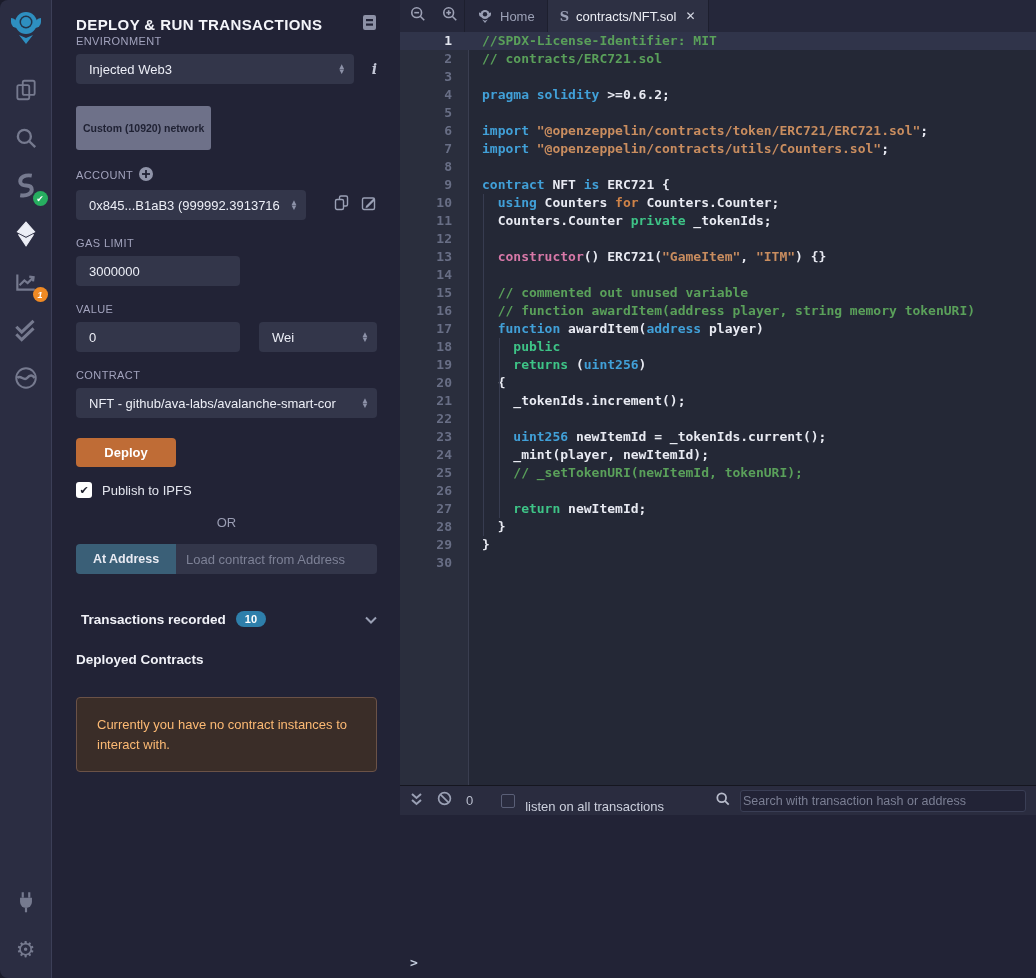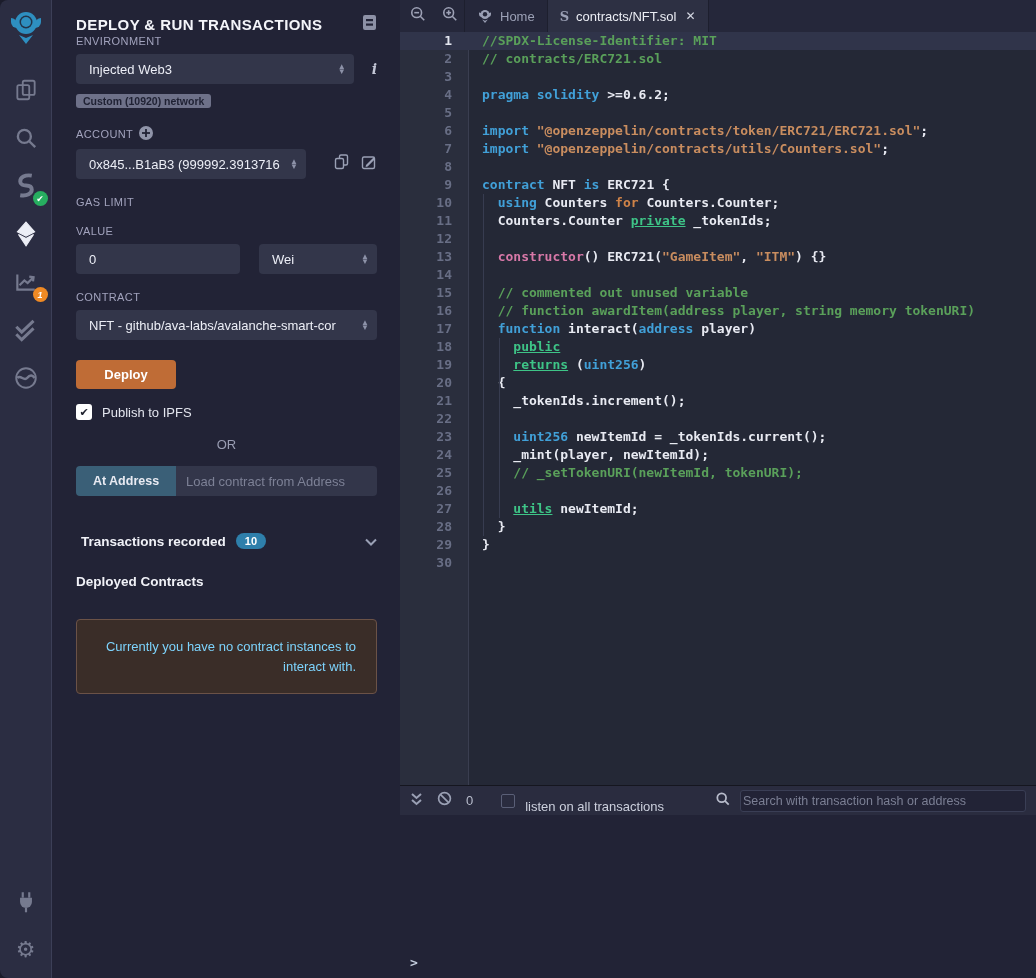--- a/index.html
+++ b/index.html
@@ -25,39 +25,39 @@
   .sp-inner { padding:14px 23px 0 24px; }
   .sp-header { display:flex; align-items:center; justify-content:space-between; }
   .sp-title { color:#f4f5fa; font-size:15px; font-weight:700; letter-spacing:.4px; }
   .lbl { color:#a2a3bd; font-size:11px; letter-spacing:.4px; margin-bottom:7px; display:flex; align-items:center; gap:6px; }
   .sel, .inp { background:#33364a; border:none; border-radius:4px; height:30px; color:#eceef6; font-size:13px;
                display:flex; align-items:center; padding:0 8px 0 13px; position:relative; font-family:inherit; }
   .sel { cursor:pointer; }
   .sel .sel-text { flex:1; white-space:nowrap; overflow:hidden; }
   .caret { display:flex; flex-direction:column; color:#8d92a8; font-size:8px; line-height:5px; margin-left:4px; flex:none; }
   .row { display:flex; align-items:center; gap:18px; }
-  .net-badge { display:inline-block; background:#6e7189; color:#1f2133; font-size:10.5px; font-weight:700; border-radius:3px; padding:1px 7px; margin-top:10px; }
+  .net-badge { display:inline-block; background:#6e7189; color:#1f2133; font-size:10.5px; font-weight:700; border-radius:3px; padding:16px 7px; margin-top:22px; }
   .info-i { font-family:"DejaVu Serif",serif; font-weight:700; font-style:italic; color:#c3c6d6; font-size:14px; cursor:pointer; }
   .sec { margin-bottom:17px; }
   .icon-after { display:flex; gap:12px; margin-left:10px; }
   .btn-deploy { background:#bf6c36; color:#fff; font-weight:700; font-size:13px; border:none; border-radius:4px; height:29px; width:100px; cursor:pointer; font-family:Liberation Sans, sans-serif; }
   .ipfs-row { display:flex; align-items:center; gap:10px; margin:15px 0 0 0; }
   .cbx { width:16px; height:16px; border-radius:3px; background:#fff; display:flex; align-items:center; justify-content:center; font-size:11px; color:#20222f; cursor:pointer; }
   .ipfs-lbl { color:#e3e5ee; font-size:13px; }
   .or { text-align:center; color:#9a9db3; font-size:13px; margin:17px 0 14px; }
   .ataddr-row { display:flex; height:30px; }
   .btn-ataddr { background:#3a5f77; color:#e8eaf2; font-weight:700; font-size:12.5px; border:none; border-radius:4px 0 0 4px; width:100px; cursor:pointer; font-family:inherit; flex:none; }
   .ataddr-input { flex:1; background:#33364a; border:none; border-radius:0 4px 4px 0; color:#eceef6; font-size:13px; padding:0 10px; font-family:inherit; }
   .ataddr-input::placeholder { color:#7d8196; }
   .txrec { display:flex; align-items:center; margin-top:36px; cursor:pointer; }
   .txrec-lbl { color:#f0f1f7; font-size:13.5px; font-weight:700; margin-left:5px; }
   .count-badge { background:#2e7fab; color:#fff; font-size:11px; font-weight:700; border-radius:9px; padding:2px 9px; margin-left:10px; }
   .txrec .chev { margin-left:auto; }
   .deployed-lbl { color:#f0f1f7; font-size:13.5px; font-weight:700; margin-top:24px; }
-  .alert { margin-top:30px; background:#3a2d28; border:1px solid #6b5247; border-radius:4px; color:#7dd3fc; font-size:13px; text-align:right; padding:17px 20px; line-height:1.5; }
+  .alert { margin-top:30px; background:#3a2d28; border:1px solid #6b5247; border-radius:4px; color:#fdba74; font-size:13px; text-align:left; padding:17px 20px; line-height:1.5; }
 
   
   .main { flex:1; height:100%; display:flex; flex-direction:column; background:#f9a8d4; min-width:0; }
   .tabbar { height:32px; background:#25273a; display:flex; align-items:stretch; flex:none; }
   .zoombtns { display:flex; align-items:center; padding:0 6px 0 10px; gap:16px; }
   .tab { display:flex; align-items:center; gap:7px; padding:0 12px; font-size:13px; color:#9ba0b5; border-right:1px solid #1d1f2e; cursor:pointer; }
   .tab.active { background:#2d3043; color:#eceef5; }
   .tab .close { color:#d6d9e4; font-size:12px; margin-left:2px; cursor:pointer; }
   .s-glyph { font-weight:700; font-size:13px; color:#9ba0b5; font-family:"DejaVu Serif",serif; }
 
@@ -67,21 +67,21 @@
   .code-line.active { background:#30344a; }
   .code-line .ln { display:inline-block; width:68px; padding-right:16px; text-align:right; color:#686e85; font-weight:700; }
   .code-line.active .ln { color:#e3e6f0; }
   .code-content { padding-left:14px; }
   .code-content span { white-space:pre; }
   .t-tx { color:#e8eaf2; }
   .t-kw { color:#41a0d8; }
   .t-cm { color:#5aa05a; }
   .t-str { color:#c98d5f; }
   .t-kw2 { color:#cf8348; }
-  .t-kw3 { color:#3ec487;text-decoration:underline; }
+  .t-kw3 { color:#3ec487; }
   .t-fn { color:#d878a8; }
   .guide { position:absolute; width:1px; background:#373c50; }
 
   .termbar { height:30px; background:#2a2c3f; border-top:1px solid #15161f; display:flex; align-items:center; padding:0 10px; gap:14px; flex:none; }
   .term-count { color:#b9bdcd; font-size:13px; }
   .listen-row { display:flex; align-items:center; gap:10px; margin-left:14px; }
   .cbx-empty { width:14px; height:14px; border:1px solid #5a5f77; border-radius:2px; background:transparent; cursor:pointer; }
   .listen-lbl { color:#ccd0dd; font-size:13px;margin-top:12px; }
   .term-search { margin-left:auto; display:flex; align-items:center; gap:10px; flex:1; max-width:310px; }
   .term-input { flex:1; height:22px; background:#222336; border:1px solid #3a3e55; border-radius:3px; color:#cfd3e0; font-size:12.5px; padding:0 2px; font-family:inherit; }
@@ -232,20 +232,23 @@
               <rect x="1.5" y="3" width="12" height="11.5" rx="1.5"></rect>
               <path d="M5 11 l7.5 -7.5 l1.6 1.6 L6.6 12.6 L4.6 13z" fill="#9aa0b5" stroke="none"></path>
             </svg>
           </span>
         </span>
       </div>
     </div>
 
     <div class="sec">
       <div class="lbl">GAS LIMIT</div>
+      <div class="inp" style="width:164px">
+        <span>3000000</span>
+      </div>
     </div>
 
     <div class="sec">
       <div class="lbl">VALUE</div>
       <div class="row" style="gap:19px">
         <div class="inp" style="width:164px">
           <span>0</span>
         </div>
         <div class="sel" style="flex:1">
           <span class="sel-text">Wei</span>
@@ -346,31 +349,31 @@
         <div class="code-line"><span class="ln">7</span><span class="code-content"><span class="t-kw">import</span><span class="t-tx"> </span><span class="t-str">"@openzeppelin/contracts/utils/Counters.sol"</span><span class="t-tx">;</span></span></div>
         <div class="code-line"><span class="ln">8</span><span class="code-content"></span></div>
         <div class="code-line"><span class="ln">9</span><span class="code-content"><span class="t-kw">contract</span><span class="t-tx"> NFT </span><span class="t-kw">is</span><span class="t-tx"> ERC721 {</span></span></div>
         <div class="code-line"><span class="ln">10</span><span class="code-content"><span class="t-tx">  </span><span class="t-kw">using</span><span class="t-tx"> Counters </span><span class="t-kw2">for</span><span class="t-tx"> Counters.Counter;</span></span></div>
         <div class="code-line"><span class="ln">11</span><span class="code-content"><span class="t-tx">  Counters.Counter </span><span class="t-kw3">private</span><span class="t-tx"> _tokenIds;</span></span></div>
         <div class="code-line"><span class="ln">12</span><span class="code-content"></span></div>
         <div class="code-line"><span class="ln">13</span><span class="code-content"><span class="t-tx">  </span><span class="t-fn">constructor</span><span class="t-tx">() ERC721(</span><span class="t-str">"GameItem"</span><span class="t-tx">, </span><span class="t-str">"ITM"</span><span class="t-tx">) {}</span></span></div>
         <div class="code-line"><span class="ln">14</span><span class="code-content"></span></div>
         <div class="code-line"><span class="ln">15</span><span class="code-content"><span class="t-tx">  </span><span class="t-cm">// commented out unused variable</span></span></div>
         <div class="code-line"><span class="ln">16</span><span class="code-content"><span class="t-tx">  </span><span class="t-cm">// function awardItem(address player, string memory tokenURI)</span></span></div>
-        <div class="code-line"><span class="ln">17</span><span class="code-content"><span class="t-tx">  </span><span class="t-kw">function</span><span class="t-tx"> interact(</span><span class="t-kw">address</span><span class="t-tx"> player)</span></span></div>
+        <div class="code-line"><span class="ln">17</span><span class="code-content"><span class="t-tx">  </span><span class="t-kw">function</span><span class="t-tx"> awardItem(</span><span class="t-kw">address</span><span class="t-tx"> player)</span></span></div>
         <div class="code-line"><span class="ln">18</span><span class="code-content"><span class="t-tx">    </span><span class="t-kw3">public</span></span></div>
         <div class="code-line"><span class="ln">19</span><span class="code-content"><span class="t-tx">    </span><span class="t-kw3">returns</span><span class="t-tx"> (</span><span class="t-kw">uint256</span><span class="t-tx">)</span></span></div>
         <div class="code-line"><span class="ln">20</span><span class="code-content"><span class="t-tx">  {</span></span></div>
         <div class="code-line"><span class="ln">21</span><span class="code-content"><span class="t-tx">    _tokenIds.increment();</span></span></div>
         <div class="code-line"><span class="ln">22</span><span class="code-content"></span></div>
         <div class="code-line"><span class="ln">23</span><span class="code-content"><span class="t-tx">    </span><span class="t-kw">uint256</span><span class="t-tx"> newItemId = _tokenIds.current();</span></span></div>
         <div class="code-line"><span class="ln">24</span><span class="code-content"><span class="t-tx">    _mint(player, newItemId);</span></span></div>
         <div class="code-line"><span class="ln">25</span><span class="code-content"><span class="t-tx">    </span><span class="t-cm">// _setTokenURI(newItemId, tokenURI);</span></span></div>
         <div class="code-line"><span class="ln">26</span><span class="code-content"></span></div>
-        <div class="code-line"><span class="ln">27</span><span class="code-content"><span class="t-tx">    </span><span class="t-kw3">utils</span><span class="t-tx"> newItemId;</span></span></div>
+        <div class="code-line"><span class="ln">27</span><span class="code-content"><span class="t-tx">    </span><span class="t-kw3">return</span><span class="t-tx"> newItemId;</span></span></div>
         <div class="code-line"><span class="ln">28</span><span class="code-content"><span class="t-tx">  }</span></span></div>
         <div class="code-line"><span class="ln">29</span><span class="code-content"><span class="t-tx">}</span></span></div>
         <div class="code-line"><span class="ln">30</span><span class="code-content"></span></div>
       </div>
     <div class="guide" style="left:83px; top:162px; height:342px;"></div>
     <div class="guide" style="left:calc(83px + 2ch); top:306px; height:180px;"></div>
   </div>
 
   <div class="termbar">
     <span>

